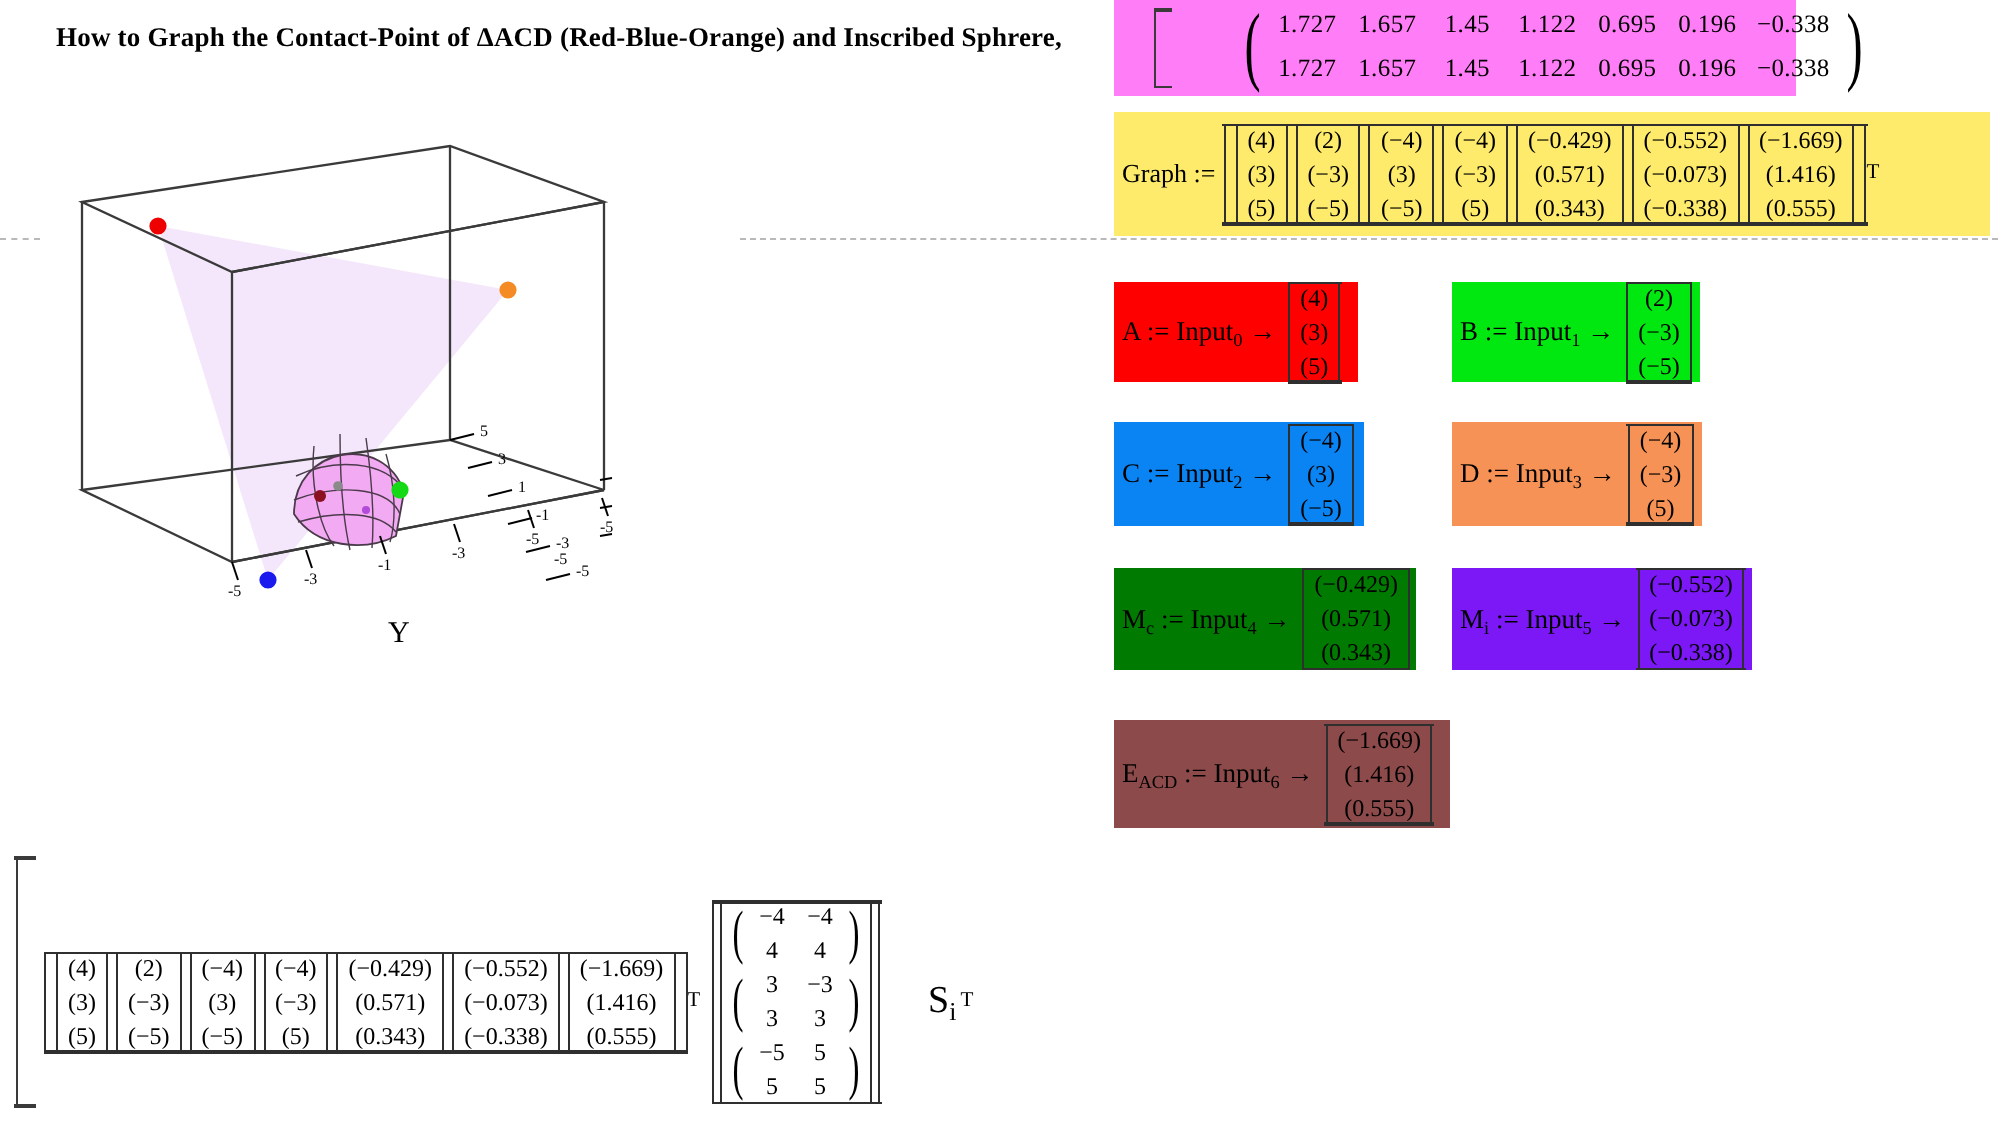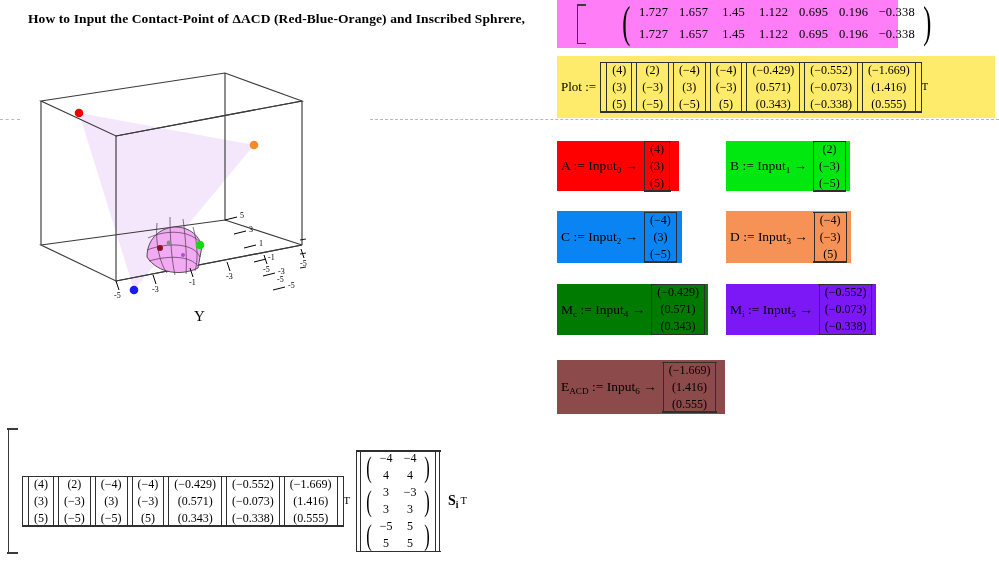--- a/index.html
+++ b/index.html
@@ -116,21 +116,21 @@
   
   #plot{left:22px; top:68px; width:350px; height:340px;}
   #plot svg{display:block;}
   .axlabel{font-family:"Liberation Serif",serif;font-size:8px;fill:#000;}
   .axname{font-family:"Liberation Serif",serif;font-size:15px;fill:#000;}
 </style>
 </head>
 <body>
 
 <div class="abs" id="title">
-  <div>How to Input the Contact-Point of ΔACD (Red-Blue-Orange) and Inscribed Sphrere,</div>
+  <div>How to Graph the Contact-Point of ΔACD (Red-Blue-Orange) and Inscribed Sphrere,</div>
 </div>
 
 <div class="abs divider" id="divider-left"></div>
 <div class="abs divider" id="divider-mid"></div>
 
 <div class="abs" id="plot">
 <svg width="350" height="340" viewBox="0 0 350 340">
 
   <polygon points="57,45 232,77 112,222" fill="#f3e6fb" stroke="none" opacity="0.95"></polygon>
 
@@ -222,21 +222,21 @@
     <span class="paren-l">(</span>
     <div class="pmat" id="pink-rows">
         <div class="prow"><span style="width: 40px;">1.727</span><span style="width: 40px;">1.657</span><span style="width: 40px;">1.45</span><span style="width: 40px;">1.122</span><span style="width: 40px;">0.695</span><span style="width: 40px;">0.196</span><span style="width: 46px;">−0.338</span></div>
         <div class="prow"><span style="width: 40px;">1.727</span><span style="width: 40px;">1.657</span><span style="width: 40px;">1.45</span><span style="width: 40px;">1.122</span><span style="width: 40px;">0.695</span><span style="width: 40px;">0.196</span><span style="width: 46px;">−0.338</span></div>
       </div>
     <span class="paren-r">)</span>
   </div>
 </div>
 
 <div class="abs" id="input-block">
-  <span id="input-label">Plot :=</span>
+  <span id="input-label">Graph :=</span>
   <span class="bigbrk">
     <span class="vecgrp" id="input-vectors">
         <span class="vecbox">
           <div class="vrow">(4)</div>
           <div class="vrow">(3)</div>
           <div class="vrow">(5)</div>
         </span>
         <span class="vecbox">
           <div class="vrow">(2)</div>
           <div class="vrow">(−3)</div>
@@ -391,18 +391,18 @@
               </span></div><div><span style="display: inline-flex; align-items: center;">
                 <span class="paren-l" style="font-size: 30px; line-height: 30px;">(</span>
                 <span class="mat2">
                   <div class="m2row"><span>−5</span><span>5</span></div>
                   <div class="m2row"><span>5</span><span>5</span></div>
                 </span>
                 <span class="paren-r" style="font-size: 30px; line-height: 30px;">)</span>
               </span></div></span>
       </span>
     </span>
-    <span style="margin-left:8px;font-size:14px;font-weight:bold;">
+    <span style="margin-left:24px;font-size:19px;">
       <span>S</span><span class="sub">i</span>
     </span>
     <span class="sup" style="margin-left:2px;">T</span>
   </div>
 </div>
 
 </body></html>

